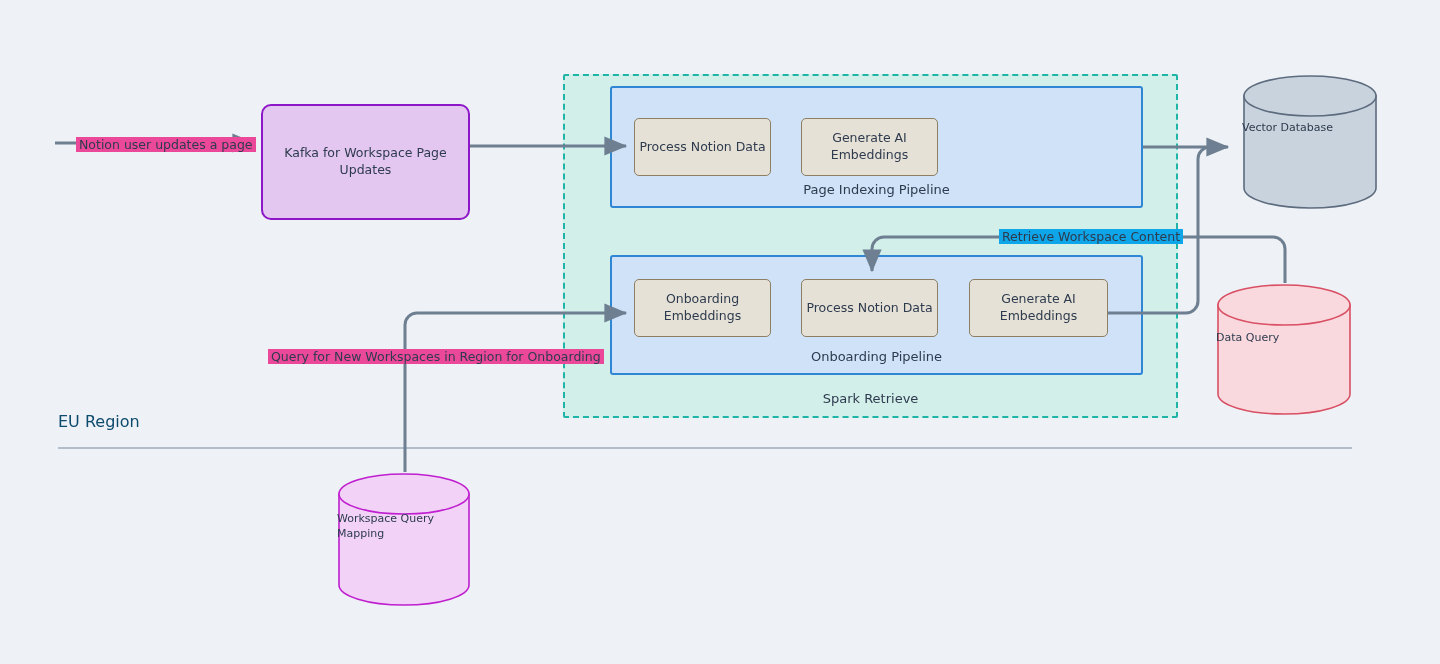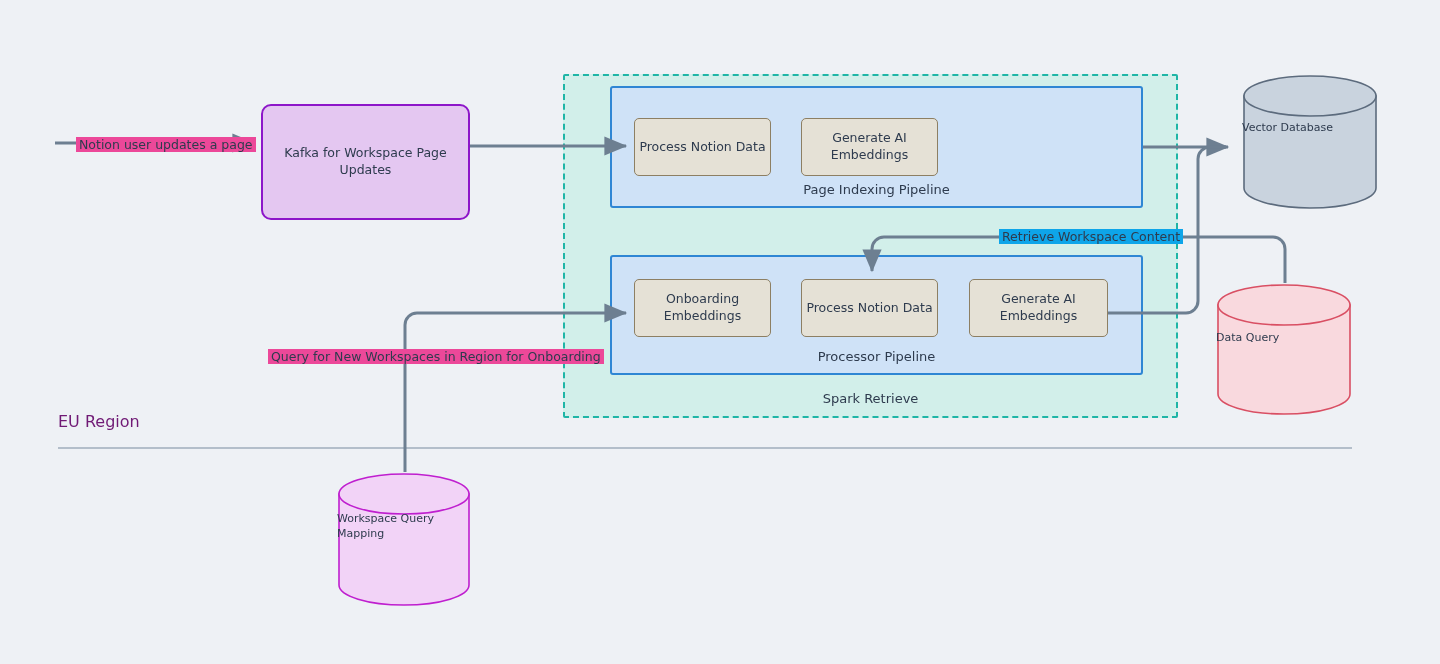--- a/index.html
+++ b/index.html
@@ -118,21 +118,21 @@
   #data-lake       .cyl-label { top: 48px; }
   #workspace-region-mapping { left: 337px; top: 472px; width: 134px; height: 135px; }
   #workspace-region-mapping .cyl-label { top: 40px; }
 
   
   #eu-region-label {
     position: absolute;
     left: 58px;
     top: 412px;
     font-size: 16px;
-    color: #701a75;
+    color: #0c4a6e;
   }
 
   
   .edge-label {
     position: absolute;
     font-size: 12.5px;
     color: #2e3b4e;
     background: #ec4899;
     white-space: nowrap;
     padding: 0 3px;
@@ -148,21 +148,21 @@
 
   <div class="node" id="spark-clusters">
     <span>Spark Retrieve</span>
   </div>
 
   <div class="node pipeline" id="live-indexing-pipeline">
     <span>Page Indexing Pipeline</span>
   </div>
 
   <div class="node pipeline" id="onboarding-pipeline">
-    <span>Processor Pipeline</span>
+    <span>Onboarding Pipeline</span>
   </div>
 
   <div class="node task" id="task-process-notion-data-live">
     <span>Process Notion Data</span>
   </div>
   <div class="node task" id="task-generate-embeddings-live">
     <span>Generate AI Embeddings</span>
   </div>
   <div class="node task" id="task-onboarding-processor">
     <span>Onboarding Embeddings</span>

